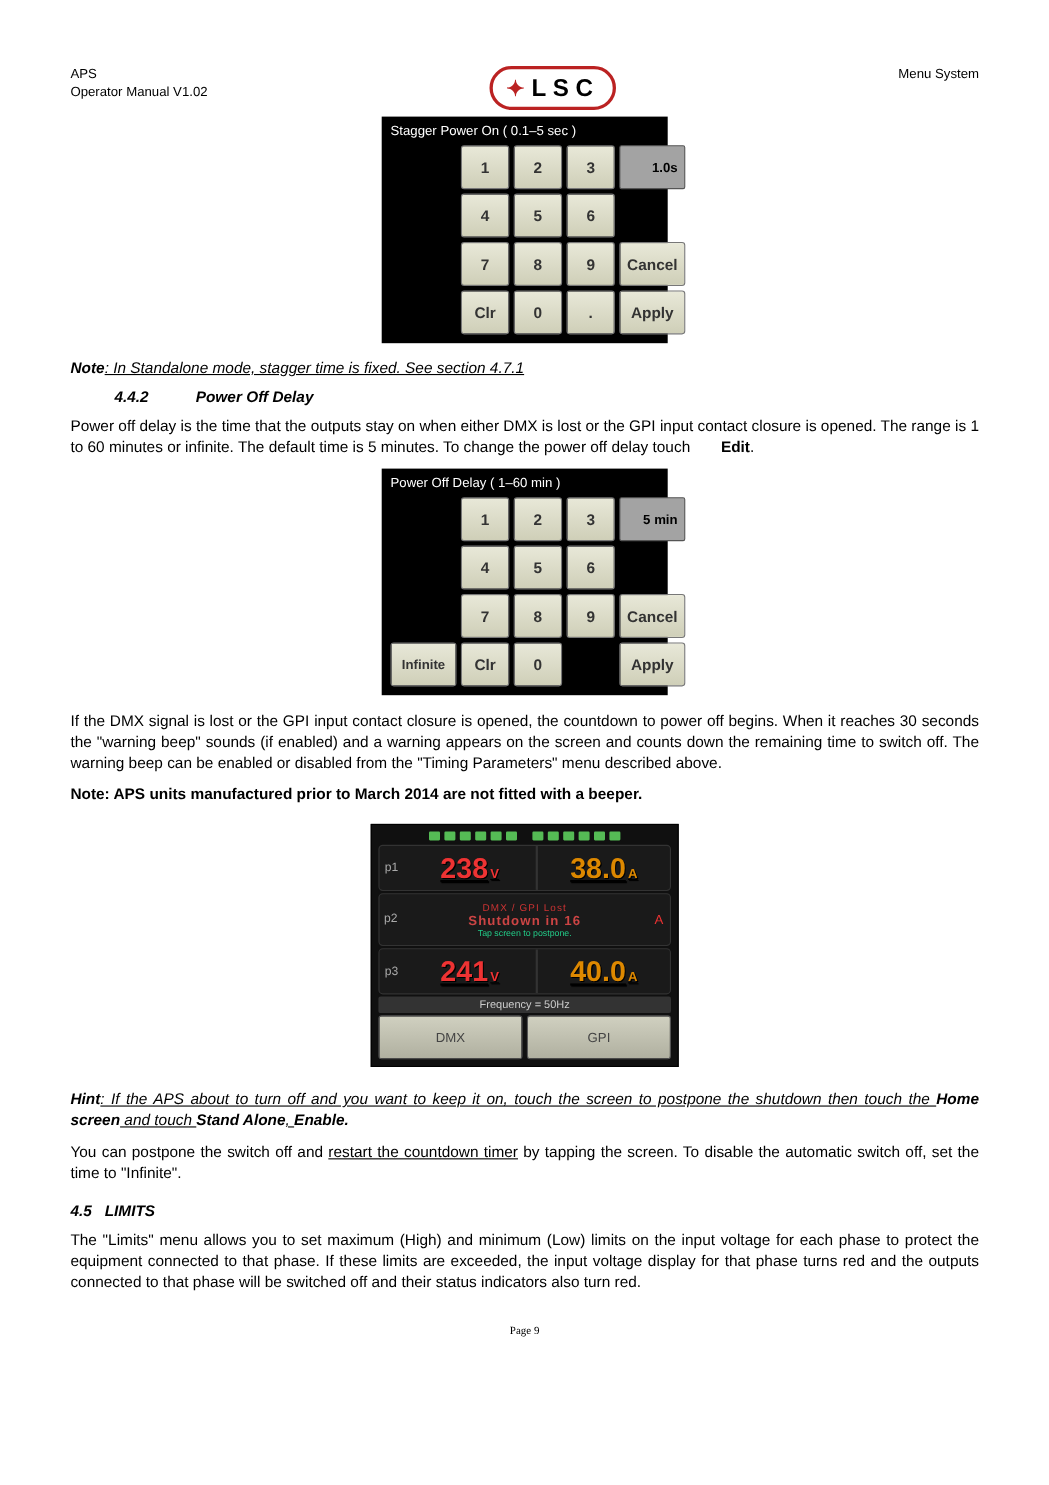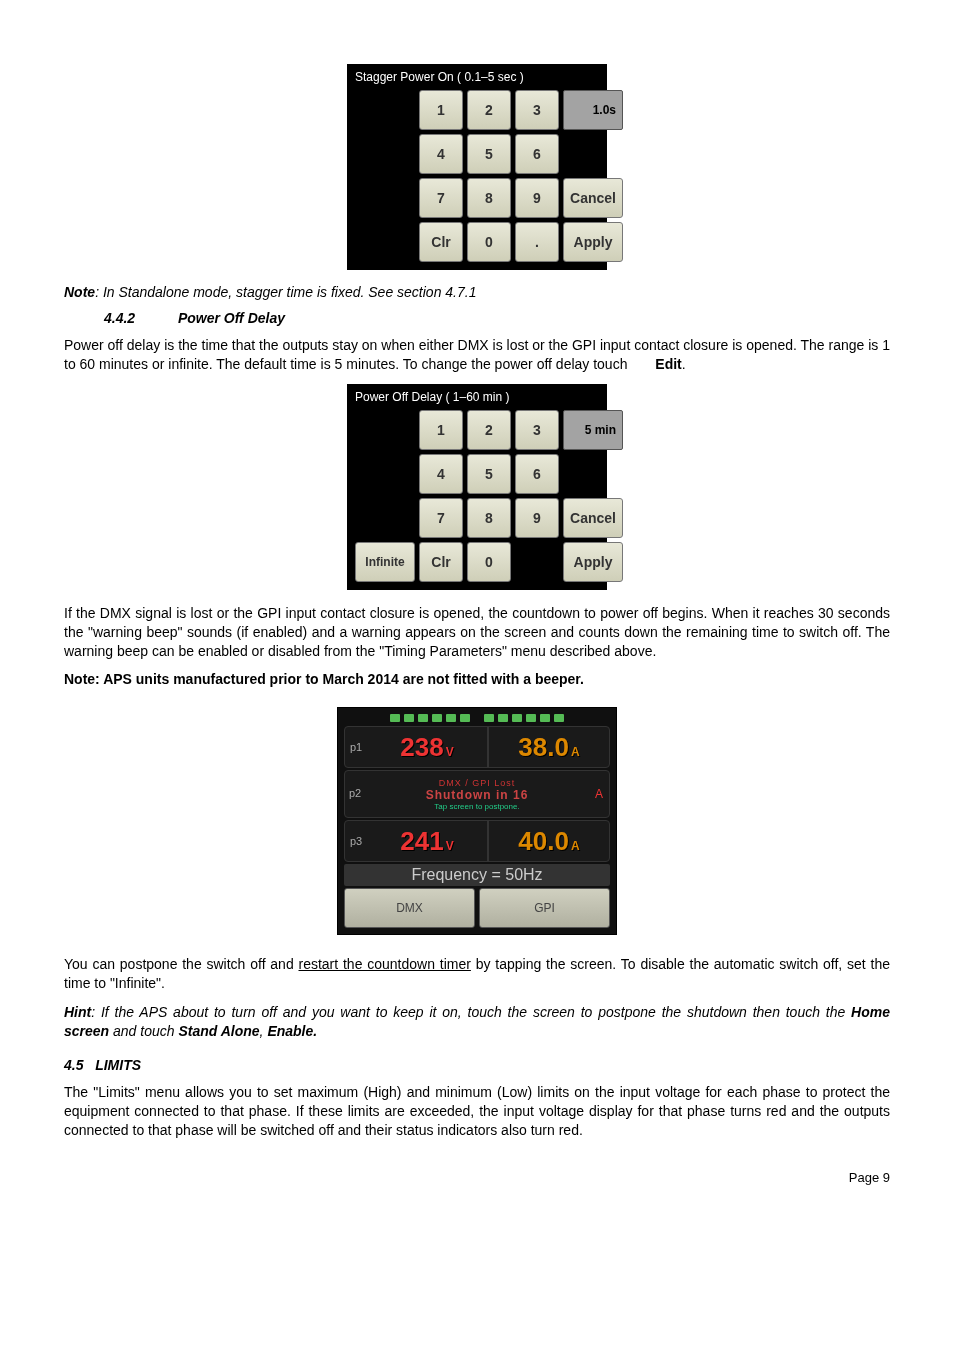--- a/index.html
+++ b/index.html
@@ -16,58 +16,71 @@
   .keypad-wrap { display:flex; justify-content:center; margin: 4px 0 14px 0; }
   .keypad { background:#000; padding:4px; width:260px; }
   .keypad-title { color:#fff; font-size:12px; padding:2px 4px 6px 4px; }
   .kp-grid { display:grid; grid-template-columns: 60px 44px 44px 44px 60px; grid-auto-rows: 40px; gap:4px; padding:0 4px 4px 4px; }
   .kp-btn { background: linear-gradient(#e8e8d8,#cfcfb8); border:1px solid #777; border-radius:3px; display:flex; align-items:center; justify-content:center; font-size:14px; font-weight:bold; color:#333; }
   .kp-display { background:#a3a3a3; border:1px solid #555; border-radius:2px; display:flex; align-items:center; justify-content:flex-end; padding:0 6px; font-size:12px; font-weight:bold; color:#000; }
   .kp-empty { background:transparent; border:none; }
 
   p.body { margin: 10px 0; text-align: justify; line-height:1.35; }
   .note-line { margin: 14px 0 10px 0; }
-  .note-line em, .italic { font-style: italic; }
+  .note-line em, .italic { font-style: italic; text-decoration: underline; }
   .bold { font-weight: bold; margin-left: 24px; }
   .bold-italic { font-weight:bold; font-style:italic; }
 
   .sec-num { display:inline-block; width:70px; }
   h3.subsec { font-size:14px; font-weight:bold; font-style:italic; margin: 4px 0 4px 40px; }
   h3.sec { font-size:14px; font-weight:bold; font-style:italic; margin: 16px 0 8px 0; }
 
   .device-wrap { display:flex; justify-content:center; margin: 18px 0 20px 0; align-items: center; }
   .device { width:280px; background:#101010; border:1px solid #000; padding:6px; font-family: Arial, sans-serif; }
   .indic-row { display:flex; justify-content:center; gap:14px; margin-bottom:4px;}
   .indic-grp { display:flex; gap:4px; }
   .indic { width:10px; height:8px; background:#5b5; border-radius:1px; }
   .phase-row { display:flex; align-items:center; border:1px solid #333; border-radius:4px; margin:2px 0; overflow:hidden; height:42px; background:#1a1a1a; }
   .phase-lbl { color:#aaa; font-size:11px; width:22px; text-align:center; }
-  .phase-val { flex:1; display:flex; align-items:baseline; justify-content:center; }
+  .phase-val { flex:1; display:flex; align-items:baseline; justify-content:center;text-decoration:underline; }
   .big-red { color:#e33; font-weight:900; font-size:26px; font-family: Arial Black, Arial; text-shadow:1px 1px 0 #000; }
   .big-amber { color:#d80; font-weight:900; font-size:26px; font-family: Arial Black, Arial; text-shadow:1px 1px 0 #000; }
   .unit { font-size:12px; margin-left:2px; }
   .divider { width:2px; background:#333; align-self:stretch; }
   .warn-row { height:48px; display:flex; align-items:center; justify-content:center; flex-direction:column; border:1px solid #333; border-radius:4px; margin:2px 0; background:#1a1a1a; position:relative; }
   .warn-row .side-lbl { position:absolute; left:4px; top:16px; color:#aaa; font-size:11px; }
   .warn-row .side-unit { position:absolute; right:6px; top:16px; color:#e33; font-size:12px; }
   .warn-top { color:#c33; font-size:9px; letter-spacing:1px; }
   .warn-main { color:#c44; font-size:12px; font-weight:bold; letter-spacing:1px; }
   .warn-sub { color:#2c8; font-size:8px; }
-  .freq-bar { background:#333; color:#ccc; text-align:center; font-size:16px; padding:2px 0; margin:2px 0; border-radius:2px;}
+  .freq-bar { background:#333; color:#ccc; text-align:center; font-size:10px; padding:2px 0; margin:2px 0; border-radius:2px;}
   .bottom-tabs { display:flex; gap:4px; margin-top:2px; }
   .tab { flex:1; background:linear-gradient(#d0d0c0,#b0b0a0); border:1px solid #555; border-radius:3px; text-align:center; font-size:12px; padding:12px 0; color:#444;}
 
   .underline { text-decoration: underline; }
-  .page-num { text-align:right; font-size:13px; margin-top:30px; }
+  .page-num { text-align:center; font-size:10px; margin-top:30px;font-family:Liberation Serif, serif; }
 </style>
 </head>
 <body>
 
 <div class="page">
 
+  <div class="header">
+    <div class="header-left">
+      <div>APS</div>
+      <div>Operator Manual V1.02</div>
+    </div>
+    <div class="logo">
+      <span class="logo-box">
+        <span class="gicon">✦</span>
+        <span class="ltxt">LSC</span>
+      </span>
+    </div>
+    <div class="header-right">Menu System</div>
+  </div>
 
   <div class="keypad-wrap">
     <div class="keypad">
       <div class="keypad-title">Stagger Power On ( 0.1–5 sec )</div>
       <div class="kp-grid">
         <div class="kp-empty"></div>
         <div class="kp-btn">1</div>
         <div class="kp-btn">2</div>
         <div class="kp-btn">3</div>
         <div class="kp-display">1.0s</div>
@@ -194,25 +207,25 @@
       </div>
       <div class="freq-bar">Frequency = 50Hz</div>
       <div class="bottom-tabs">
         <div class="tab">DMX</div>
         <div class="tab">GPI</div>
       </div>
     </div>
   </div>
 
   <p class="body">
+    <span class="bold-italic">Hint</span><span class="italic">: If the APS about to turn off and you want to keep it on, touch the screen to postpone the shutdown then touch the </span><span class="bold-italic">Home screen</span><span class="italic"> and touch </span><span class="bold-italic">Stand Alone</span><span class="italic">, </span><span class="bold-italic">Enable.</span>
+  </p>
+
+  <p class="body">
     <span>You can postpone the switch off and </span><span class="underline">restart the countdown timer</span><span> by tapping the screen. To disable the automatic switch off, set the time to "Infinite".</span>
-  </p>
-
-  <p class="body">
-    <span class="bold-italic">Hint</span><span class="italic">: If the APS about to turn off and you want to keep it on, touch the screen to postpone the shutdown then touch the </span><span class="bold-italic">Home screen</span><span class="italic"> and touch </span><span class="bold-italic">Stand Alone</span><span class="italic">, </span><span class="bold-italic">Enable.</span>
   </p>
 
   <h3 class="sec">
     <span>4.5</span>&nbsp;&nbsp;
     <span>LIMITS</span>
   </h3>
 
   <p class="body">The "Limits" menu allows you to set maximum (High) and minimum (Low) limits on the input voltage for each phase to protect the equipment connected to that phase. If these limits are exceeded, the input voltage display for that phase turns red and the outputs connected to that phase will be switched off and their status indicators also turn red.</p>
 
   <div class="page-num">Page 9</div>

